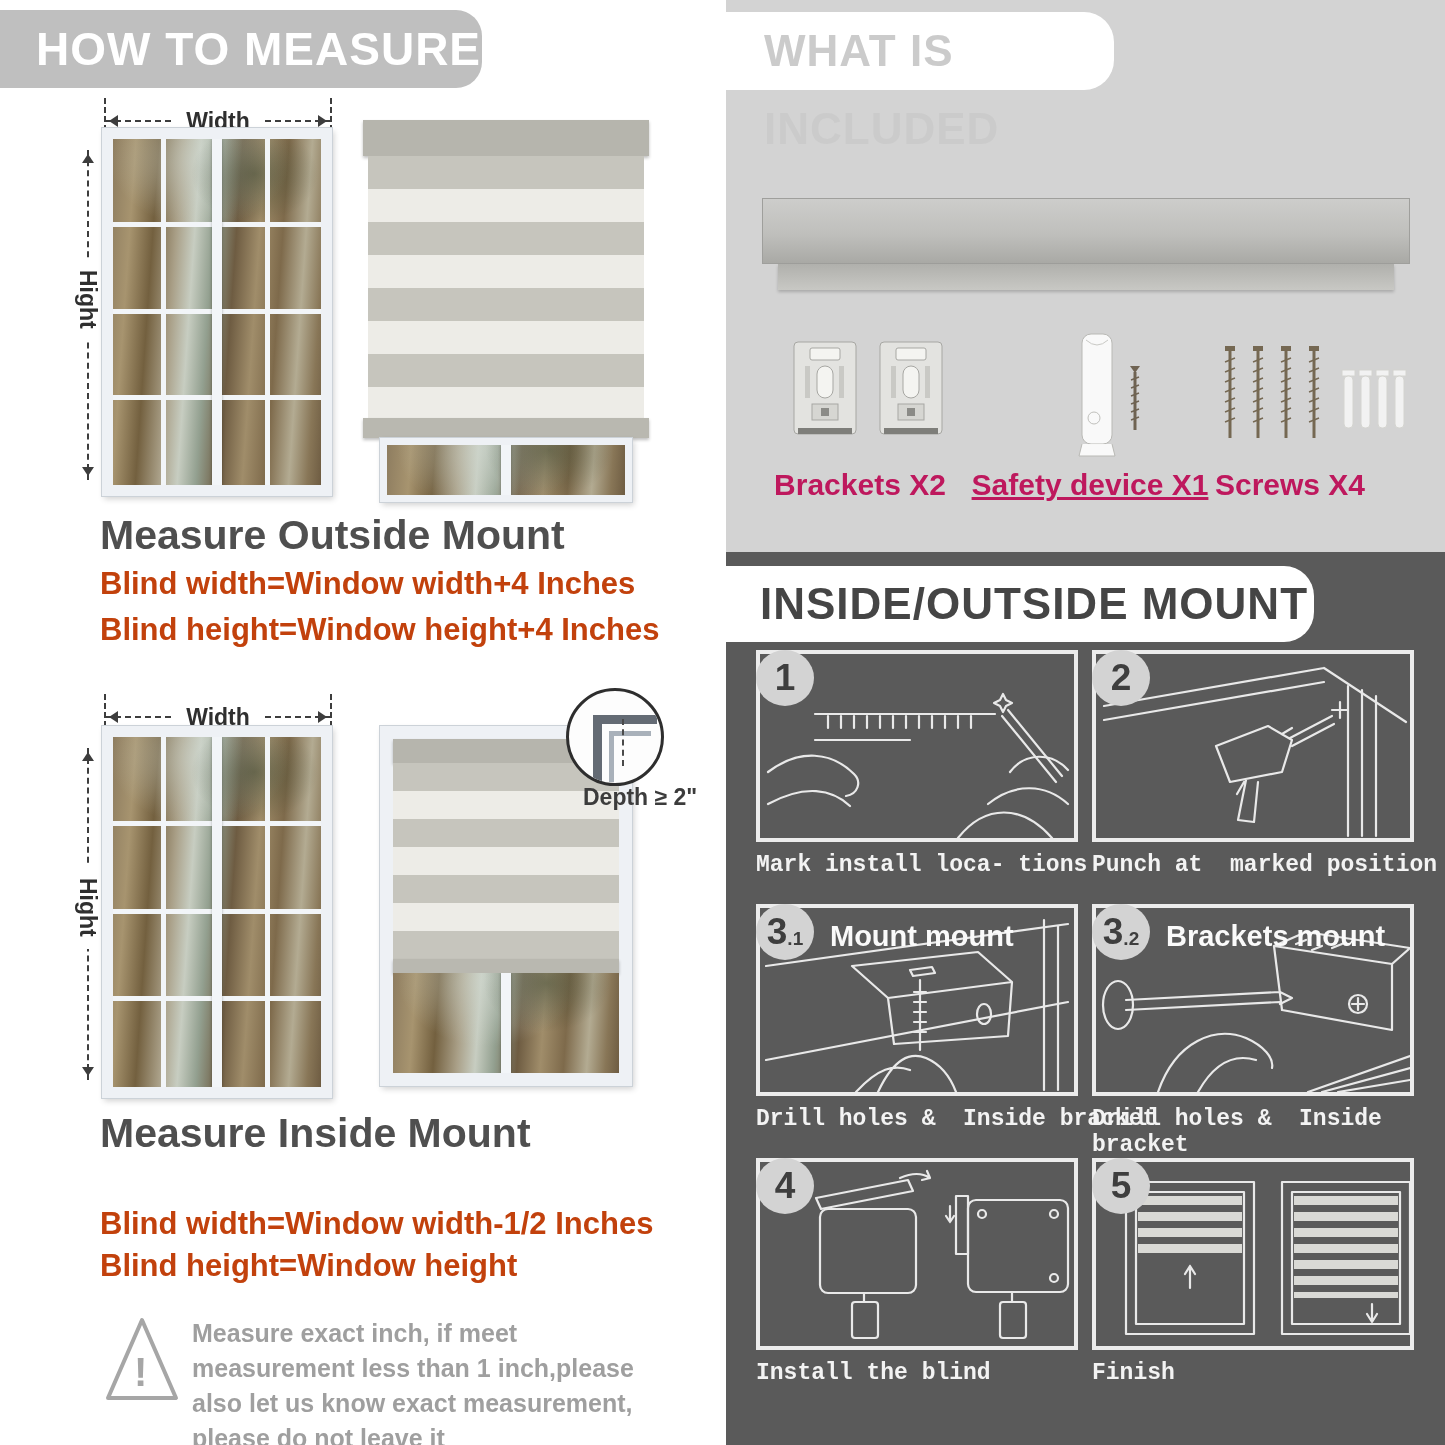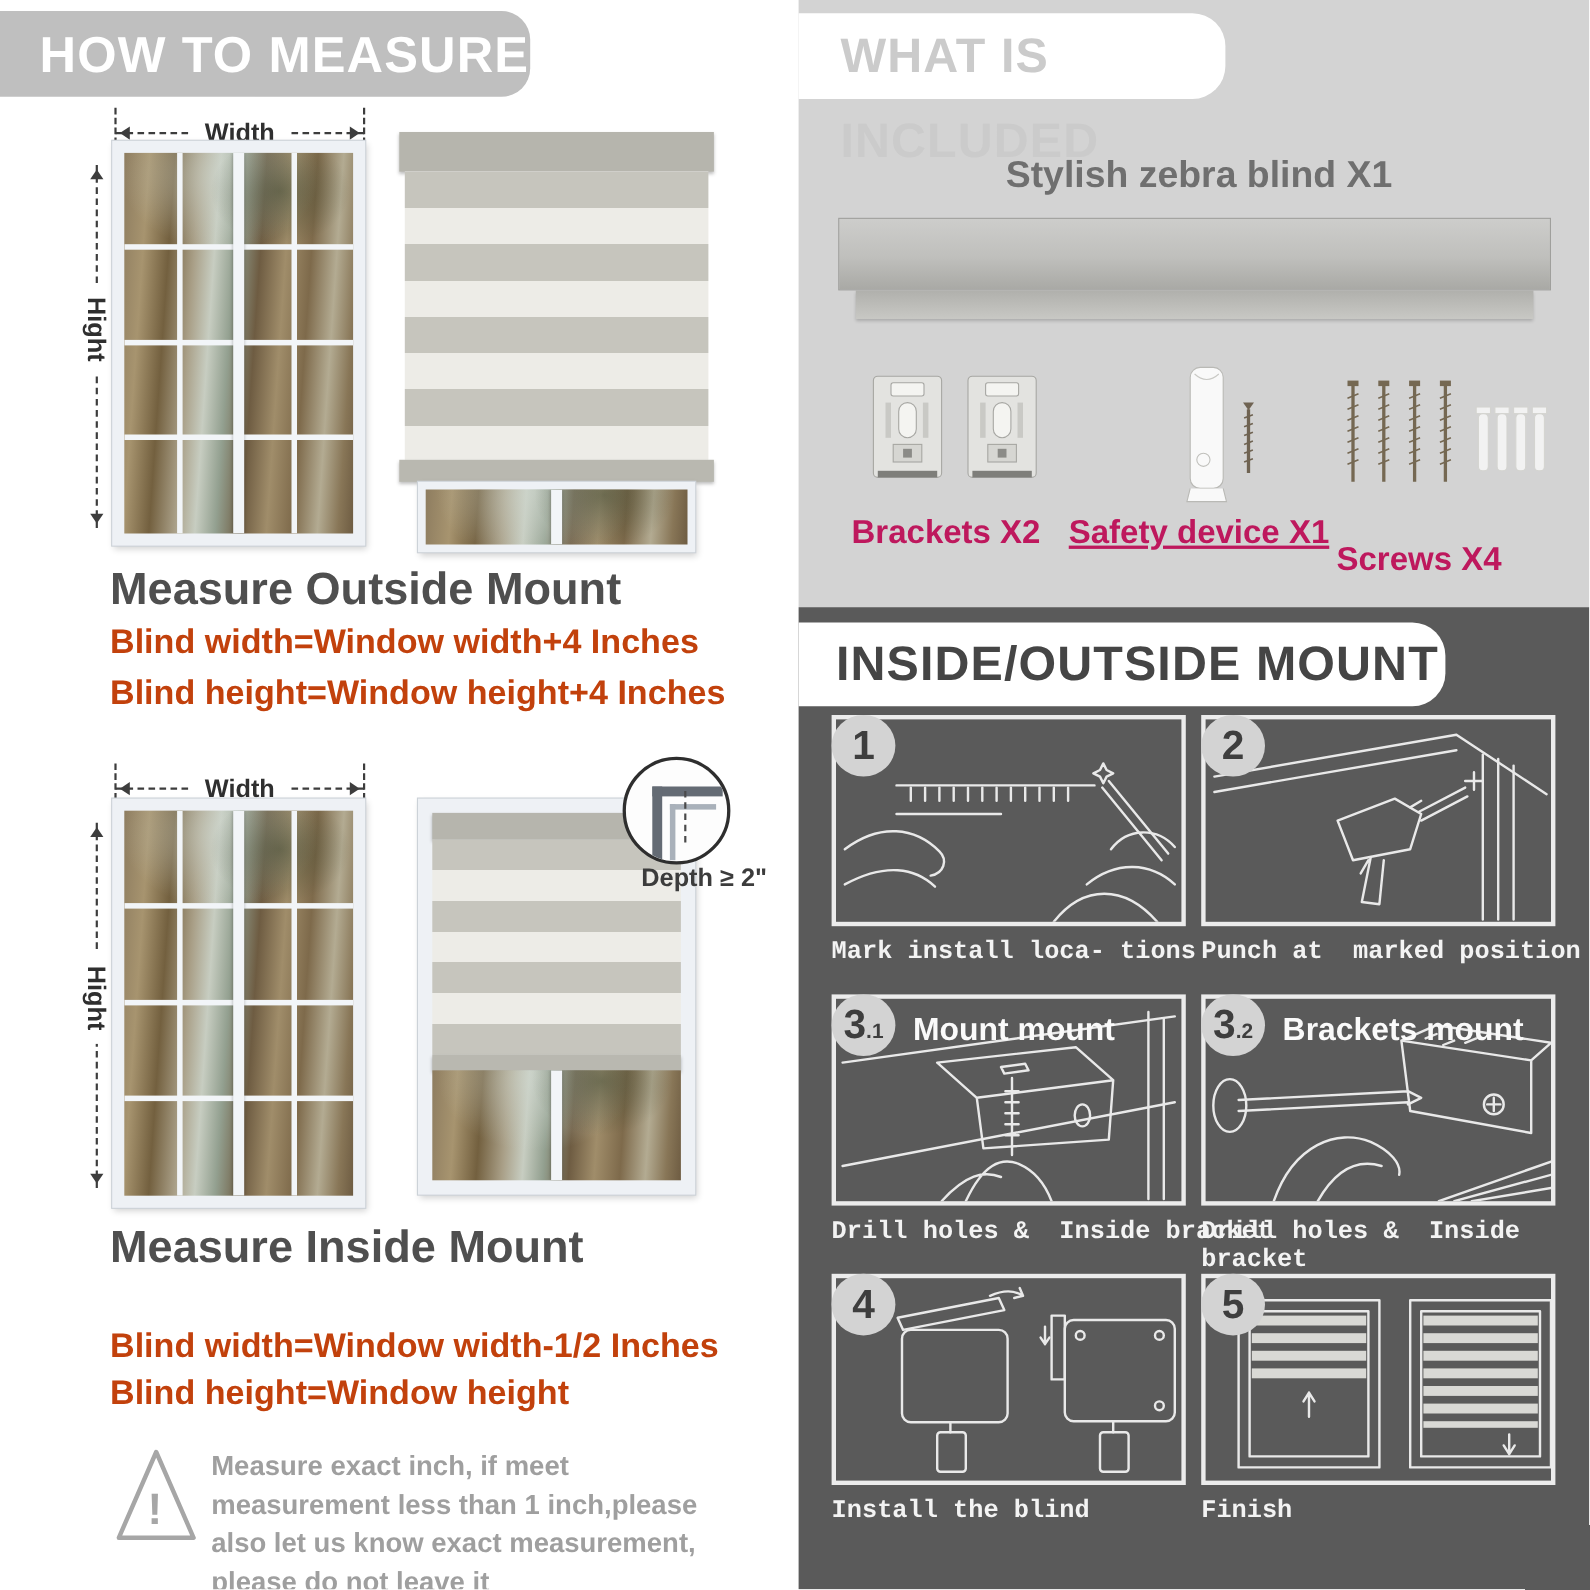--- a/index.html
+++ b/index.html
@@ -171,21 +171,20 @@
   <svg class="abs" style="left:102px;top:1312px;" width="80" height="94" viewBox="0 0 80 94">
     <path d="M40,8 L74,86 L6,86 Z" fill="none" stroke="#a6a6a6" stroke-width="4" stroke-linejoin="round"></path>
   </svg>
   <span class="warn-bang" style="left:134px;top:1350px;">!</span>
   <div class="abs warn-txt" style="left:192px;top:1316px;width:450px;">Measure exact inch, if meet measurement less than 1 inch,please also let us know exact measurement, please do not leave it</div>
 
   <div class="abs sec-top">
     <div class="whdr">
       <span>WHAT IS INCLUDED</span>
     </div>
-    <div class="prod-lbl">Stylish zebra blind X1</div>
     <div class="headrail"></div>
     <div class="headrail-lip"></div>
 
     <svg class="abs" style="left:62px;top:332px;" width="160" height="120" viewBox="0 0 160 120">
       <g stroke="#a7a7a3" fill="#e3e3e0">
         <rect x="6" y="10" width="62" height="92" rx="4"></rect>
         <rect x="92" y="10" width="62" height="92" rx="4"></rect>
       </g>
       <g fill="#f4f4f1" stroke="#a7a7a3">
         <rect x="22" y="16" width="30" height="12" rx="2"></rect>
@@ -288,21 +287,21 @@
           <rect x="143" y="36" width="9" height="52" rx="4"></rect>
         <rect x="158" y="30" width="13" height="6"></rect>
           <rect x="160" y="36" width="9" height="52" rx="4"></rect>
         <rect x="175" y="30" width="13" height="6"></rect>
           <rect x="177" y="36" width="9" height="52" rx="4"></rect>
       </g>
     </svg>
 
     <div class="item-lbl" style="left:24px;width:220px;">Brackets X2</div>
     <div class="item-lbl" style="left:234px;width:260px;text-decoration:underline;">Safety device X1</div>
-    <div class="item-lbl" style="left:454px;width:220px;margin-top:24px;">Screws X4</div>
+    <div class="item-lbl" style="left:454px;width:220px;">Screws X4</div>
   </div>
 
   <div class="abs sec-dark">
     <div class="dhdr">
       <span>INSIDE/OUTSIDE MOUNT</span>
     </div>
 
     <div class="panel" style="left:30px;top:98px;">
       <svg class="draw" viewBox="0 0 314 184">
         <path class="ln" d="M55,60 H235 M55,86 H150"></path>

